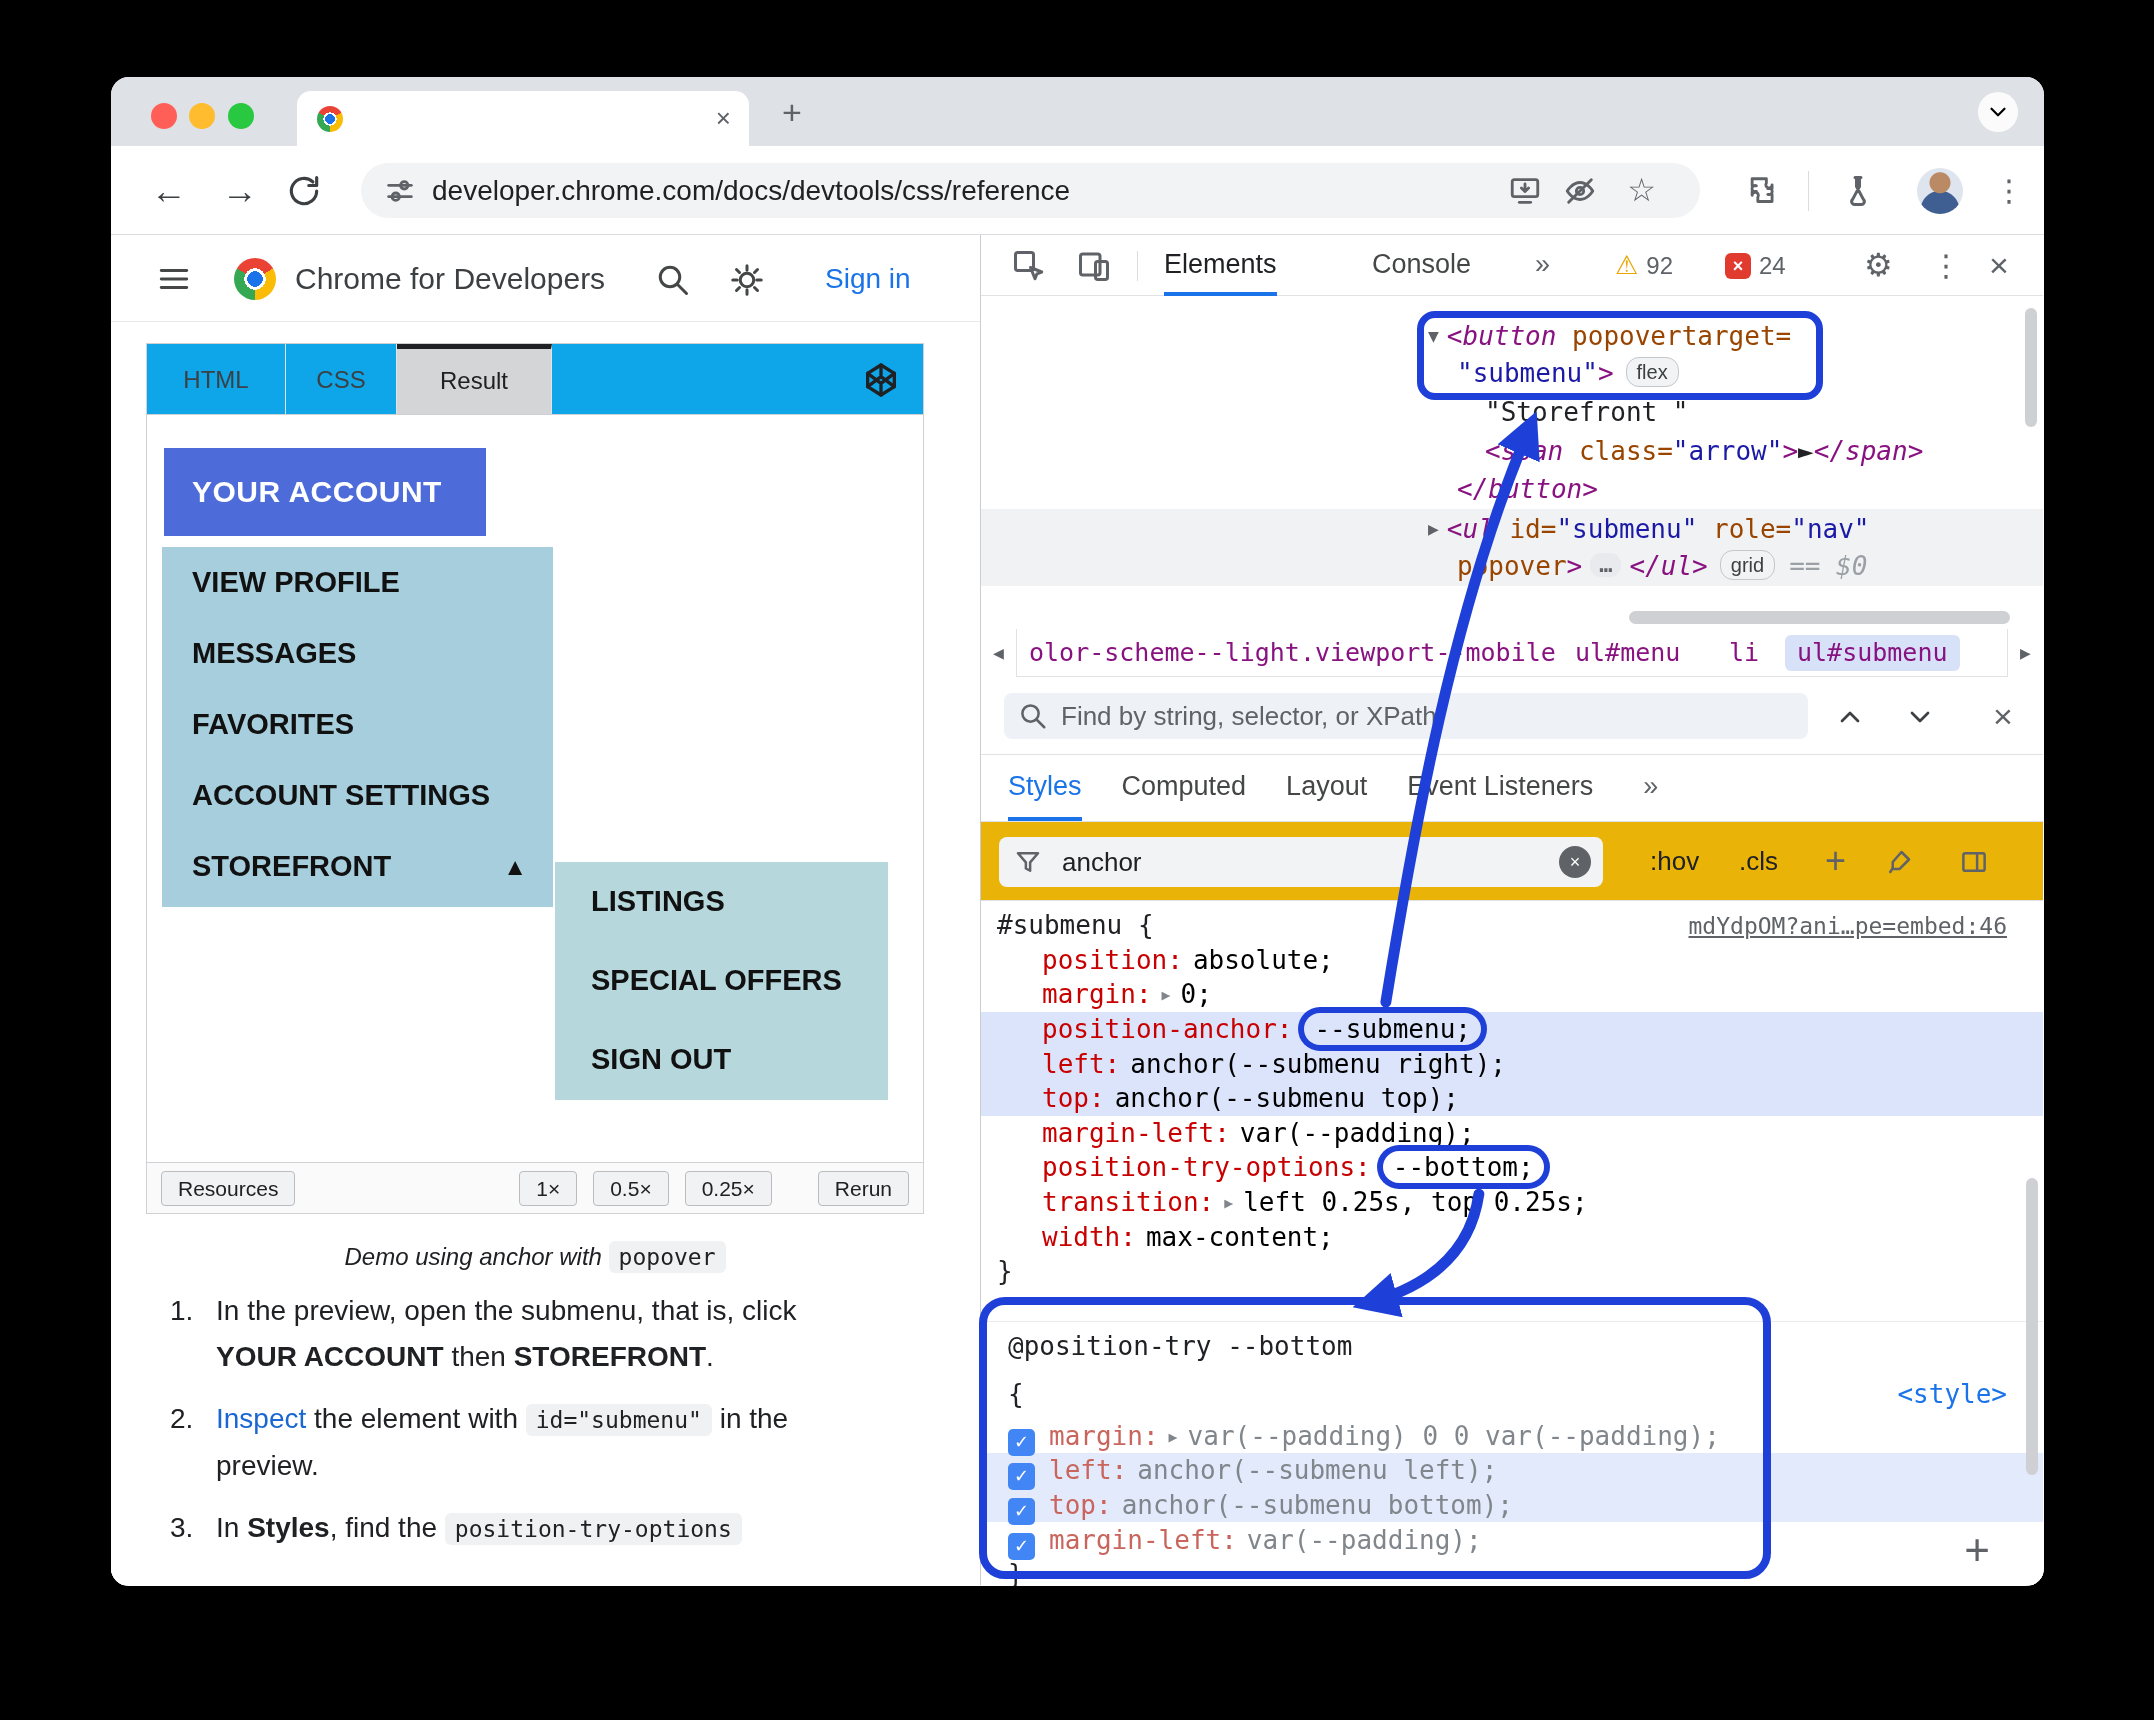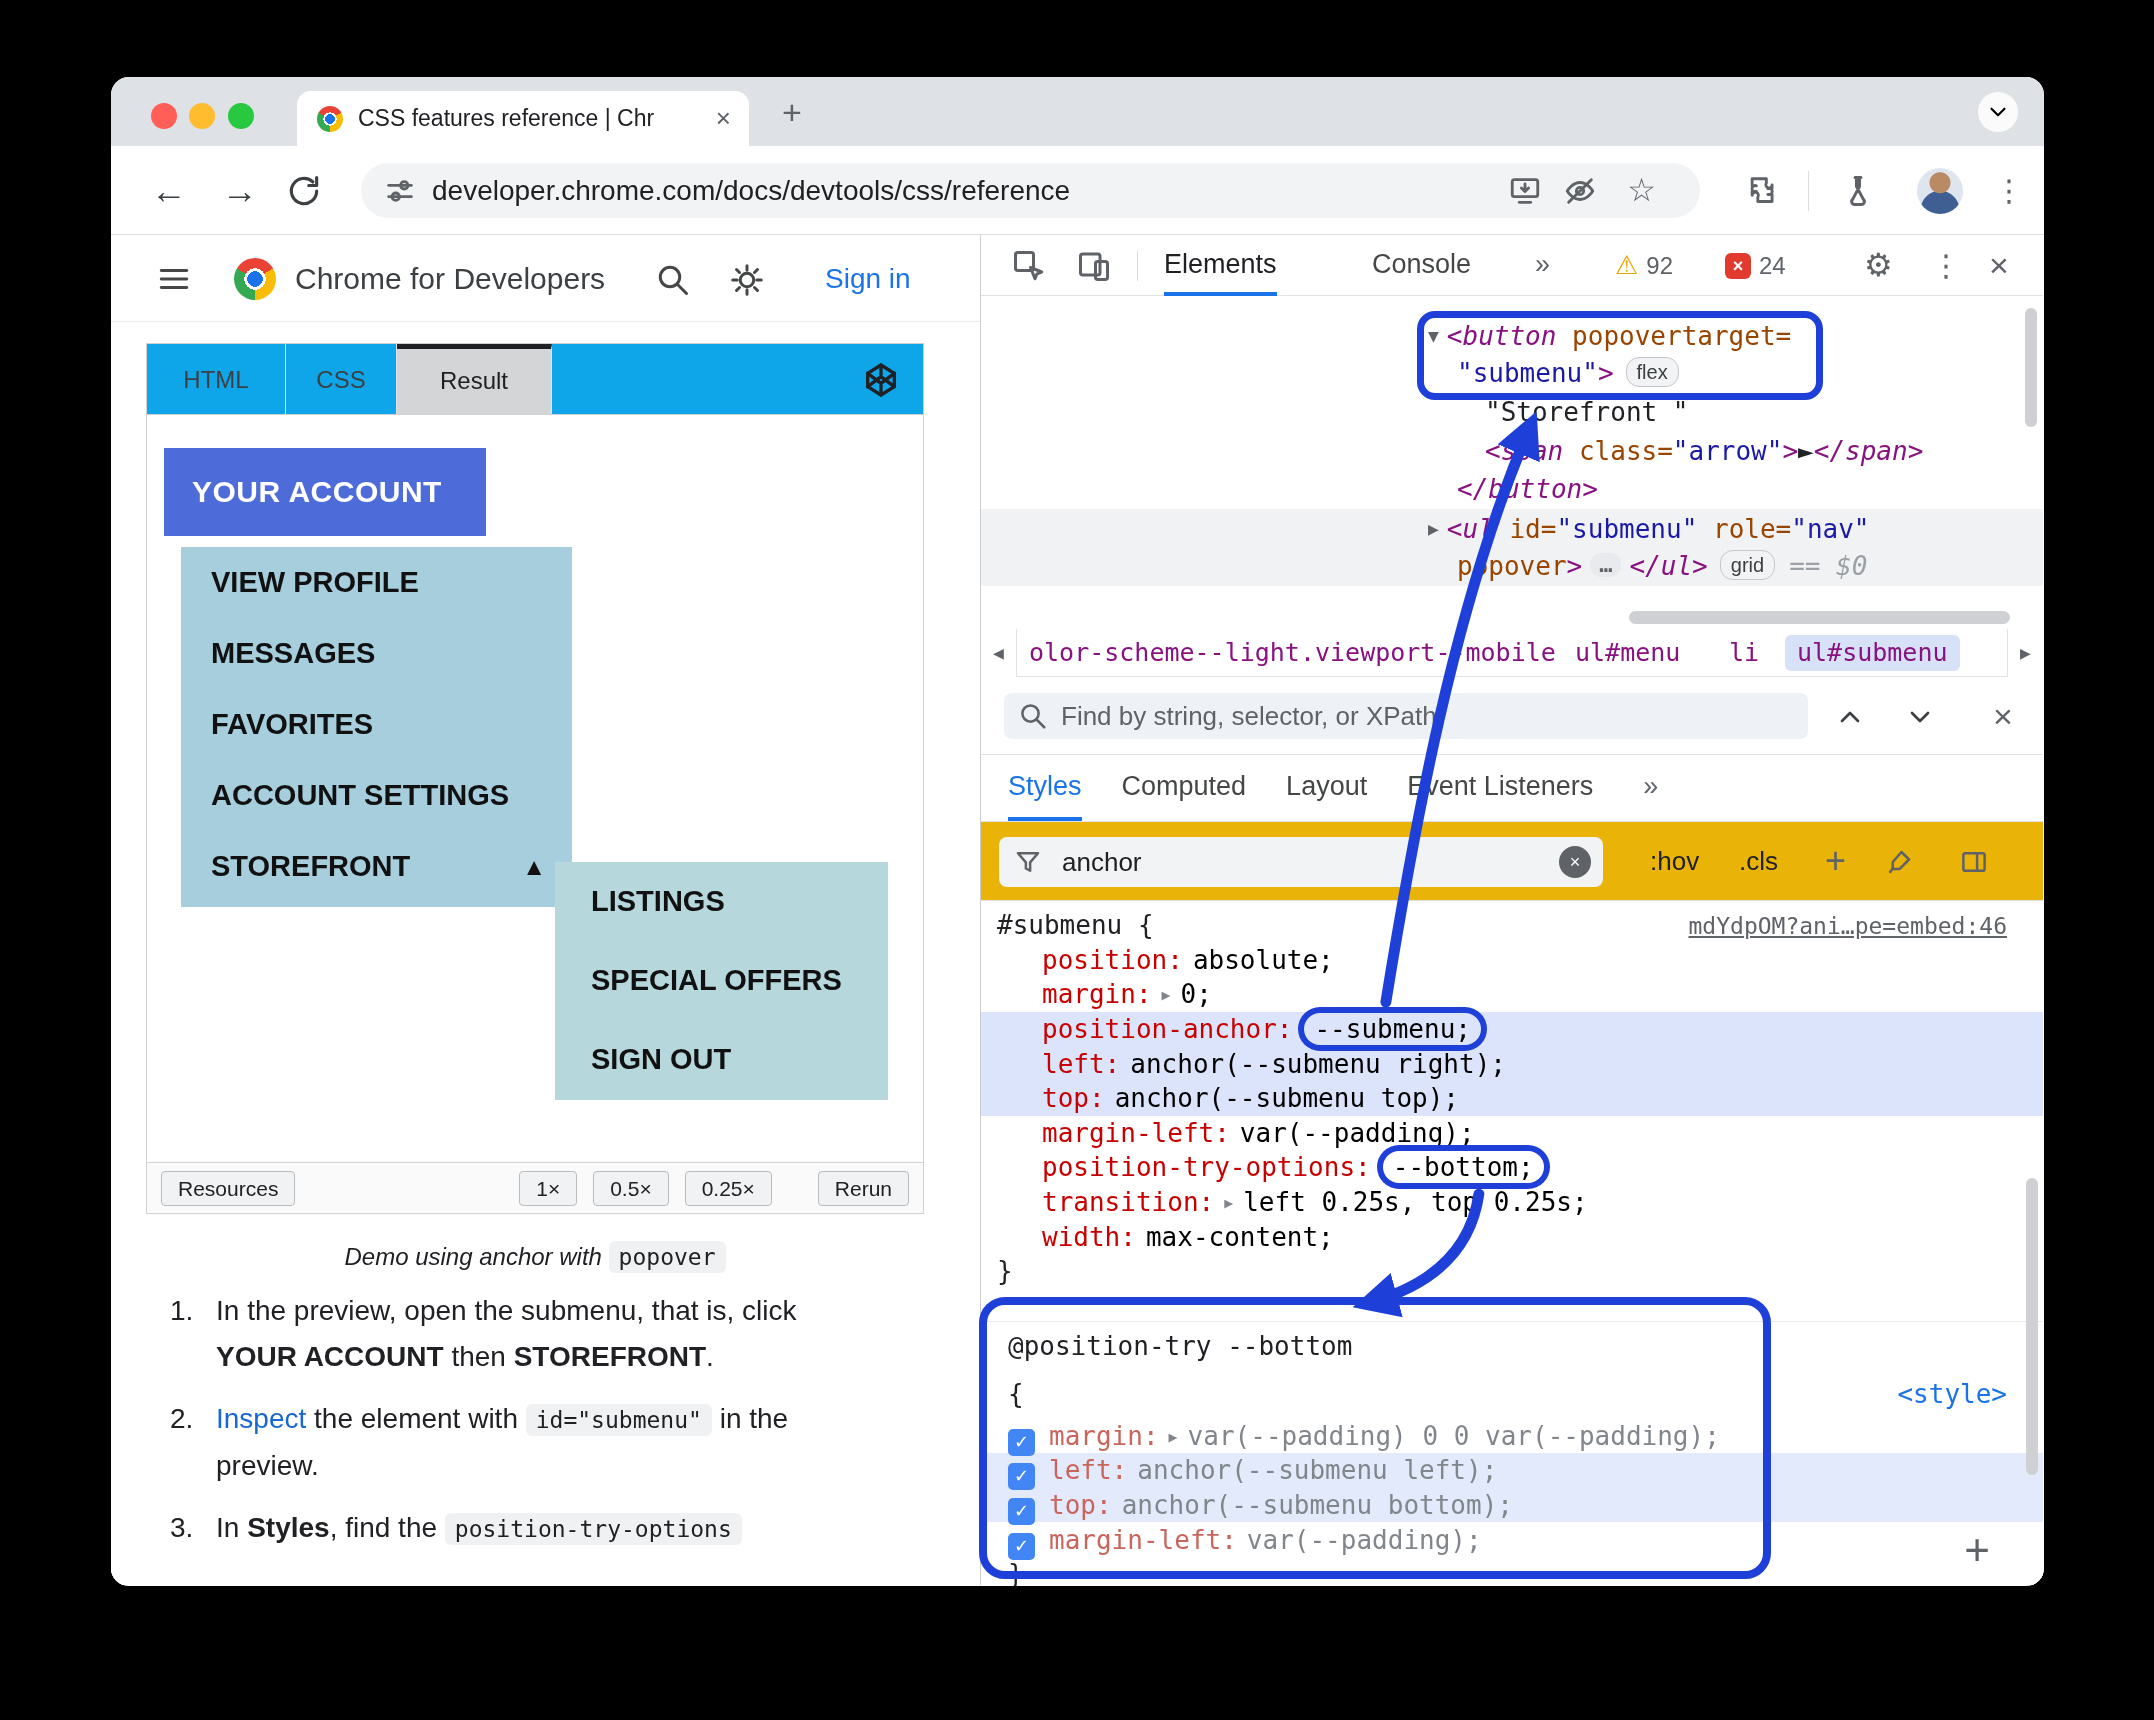--- a/index.html
+++ b/index.html
@@ -60,21 +60,21 @@
   
   .demo-container{position:absolute;left:35px;top:108px;width:778px;border:1px solid #cfd1d5;background:#0ea5e9;}
   .code-tabs{position:relative;height:71px;border-bottom:1px solid #cfd1d5;display:flex;}
   .ctab{height:100%;line-height:71px;text-align:center;font-size:24px;color:#3c4043;border-right:1px solid #e0e2e6;}
   .ctab.t0{width:139px;} .ctab.t1{width:111px;} .ctab.t2{width:155px;}
   .ctab.active{background:#d4d5d7;border-top:5px solid #202124;line-height:63px;color:#202124;}
   .codepen{position:absolute;right:22px;top:16px;width:40px;height:40px;color:#202124;}
   .stage{position:relative;height:747px;background:#fff;}
   .account-btn{position:absolute;left:17px;top:33px;width:322px;height:88px;background:var(--btn_blue);color:#fff;
     font-weight:700;font-size:30px;line-height:88px;padding-left:28px;letter-spacing:0.5px;}
-  .menu{position:absolute;left:34px;top:132px;width:391px;height:360px;background:var(--menu_bg);}
+  .menu{position:absolute;left:15px;top:132px;width:391px;height:360px;background:var(--menu_bg);}
   .menu-item{height:71px;line-height:71px;padding:0 26px 0 30px;font-weight:700;font-size:29px;color:#111;display:flex;justify-content:space-between;align-items:center;}
   .menu-up{font-size:24px;color:#111;}
   .submenu{position:absolute;left:408px;top:447px;width:333px;height:238px;background:var(--submenu_bg);}
   .submenu-item{height:79px;line-height:79px;padding-left:36px;font-weight:700;font-size:29px;color:#111;}
   .resources-bar{height:51px;border-top:1px solid #cfd1d5;background:#fafafa;display:flex;align-items:center;padding:0 14px;gap:16px;}
   .rbtn{border:1px solid #b9bcc0;background:#f1f2f3;border-radius:4px;font-size:21px;color:#202124;padding:6px 16px;line-height:1;}
   .rspacer{flex:1;}
   .rerun{margin-left:30px;}
 
   .caption{position:absolute;left:35px;top:1008px;width:778px;text-align:center;font-style:italic;font-size:24px;color:#202124;}
@@ -168,21 +168,20 @@
 
 <div class="canvas">
   <div class="window">
 
     <div class="tabstrip">
       <span class="light red"></span>
       <span class="light yellow"></span>
       <span class="light green"></span>
       <div class="btab">
         <span class="favicon"></span>
-        <span class="btab-title">CSS features reference  |  Chr</span>
         <span class="btab-close">×</span>
       </div>
       <span class="newtab">+</span>
       <div class="strip-chev">
         <svg class="lineart" width="26" height="26" viewBox="0 0 24 24">
             <path d="M6 9l6 6 6-6" stroke="#3c4043"></path>
           </svg>
       </div>
     </div>
 

